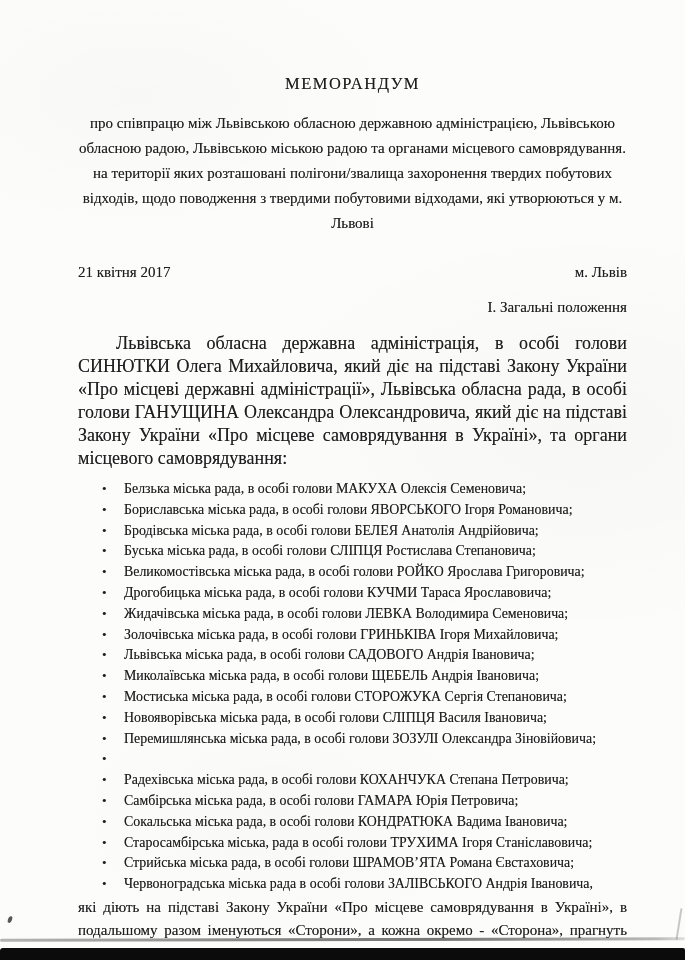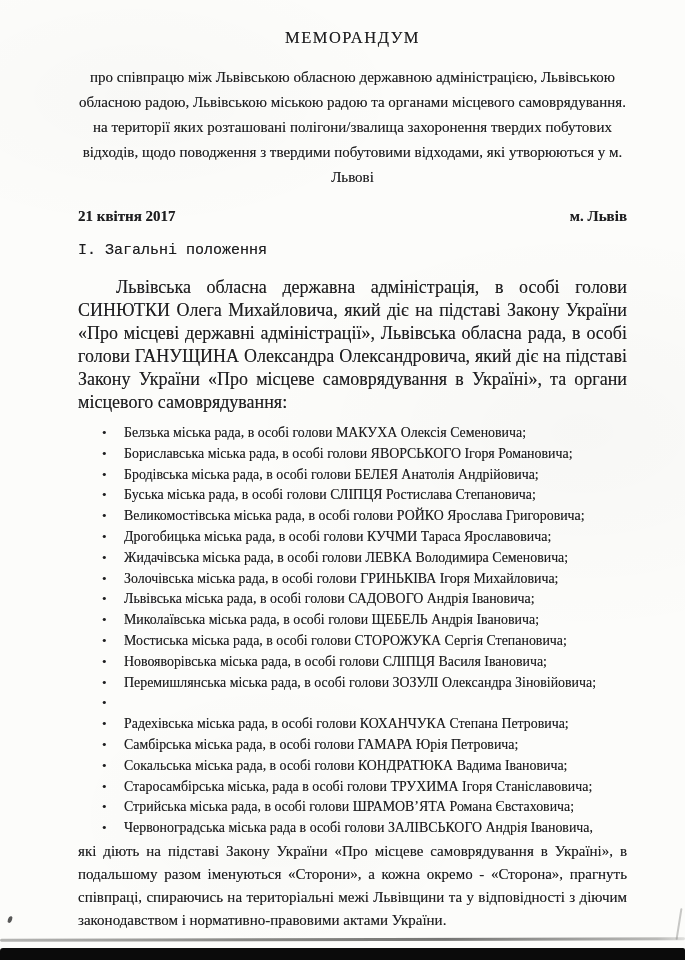--- a/index.html
+++ b/index.html
@@ -21,48 +21,47 @@
     color: #1e1e20;
     text-shadow: 0 0 0.5px rgba(45,45,48,0.55);
   }
   .content {
     position: absolute;
     left: 78px;
     right: 58px;
     top: 0;
   }
   .doc-title {
-    margin: 28px 0 0 0;
+    margin: 74px 0 0 0;
     text-align: center;
     font-size: 16.5px;
     font-weight: 400;
     letter-spacing: 1.5px;
     line-height: 20px;
   }
   .doc-subtitle {
     margin: 17px 0 0 0;
     text-align: center;
     font-size: 15px;
     line-height: 25px;
   }
   .date-row {
-    margin-top: 16px;
+    margin-top: 26px;
     display: flex;
     justify-content: space-between;
-    font-weight: 700;
+    font-weight: 400;
     font-size: 15px;
     line-height: 20px;
   }
   .section-heading {
     margin: 15px 0 0 0;
-    text-align: left;
+    text-align: right;
     font-size: 15px;
     font-weight: 400;
     line-height: 20px;
-    font-family: Liberation Mono, monospace;
   }
   .intro-paragraph {
     margin: 15px 0 0 0;
     text-align: justify;
     text-indent: 38px;
     font-size: 18px;
     line-height: 23px;
   }
   .parties-list {
     margin: 9px 0 0 0;

